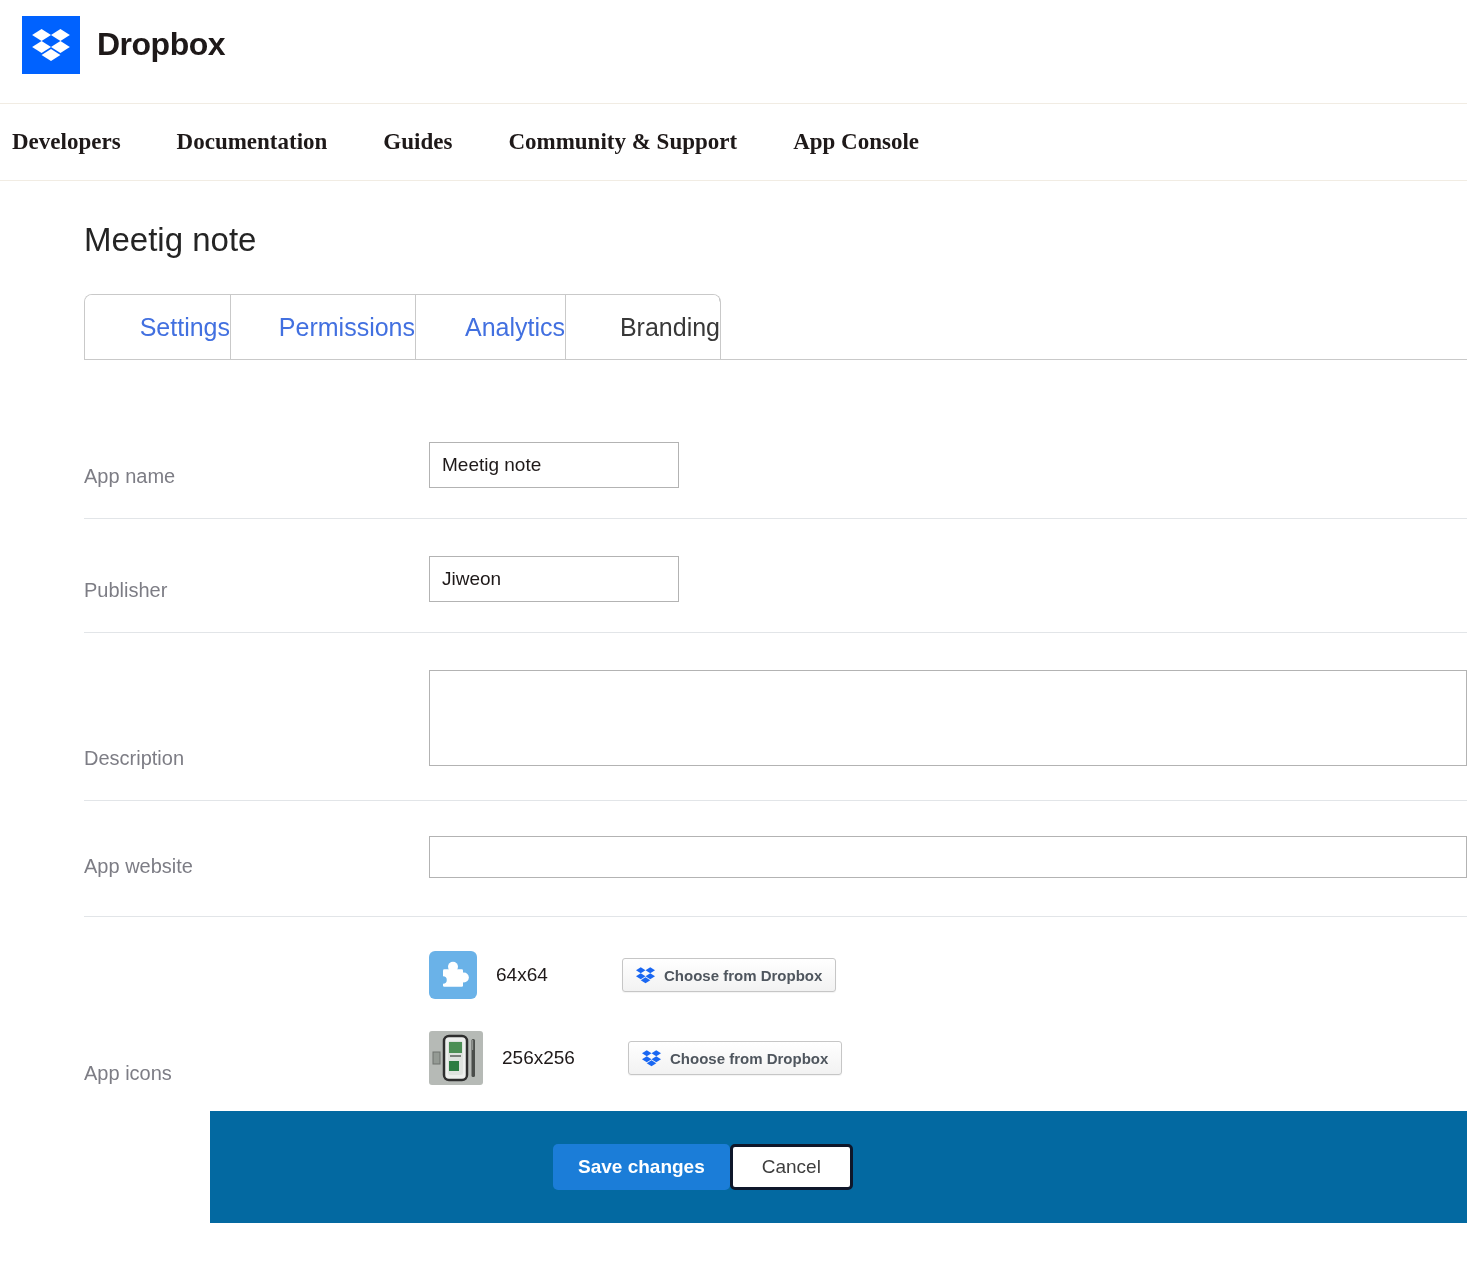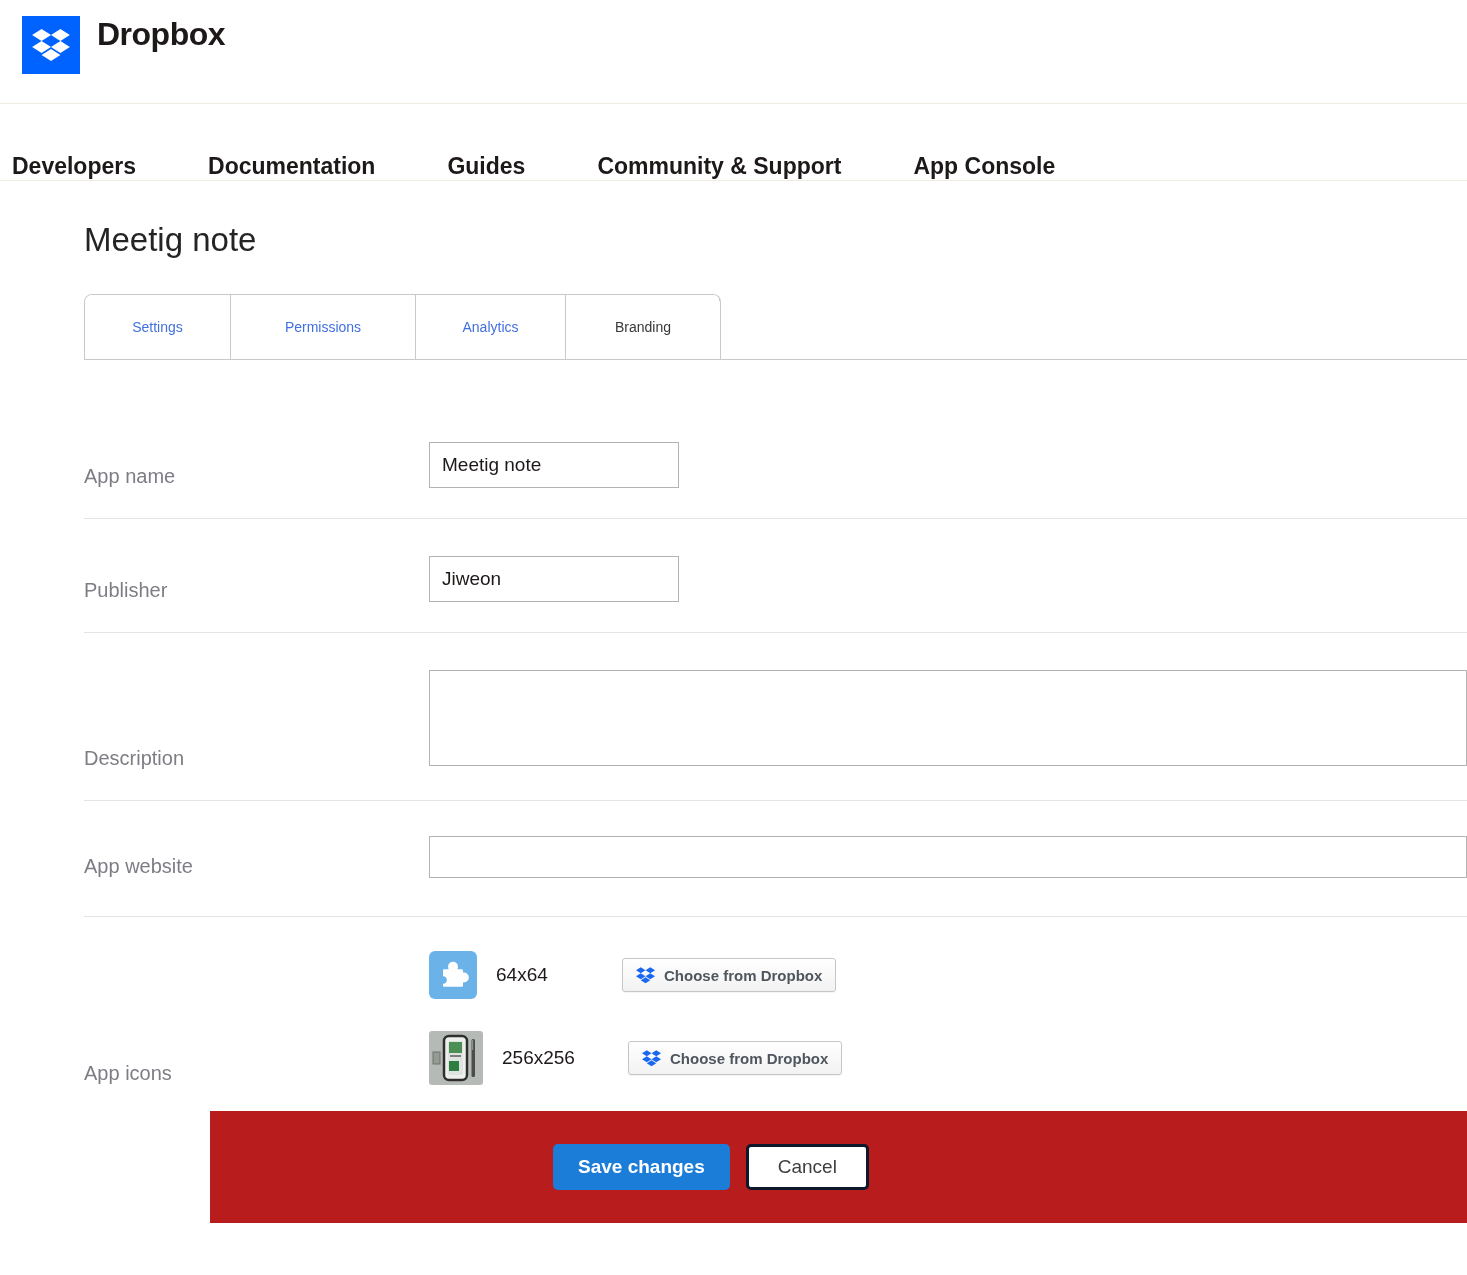--- a/index.html
+++ b/index.html
@@ -4,37 +4,37 @@
 <style>
   * { box-sizing: border-box; margin: 0; padding: 0; }
   html, body { width: 1467px; height: 1275px; background: #ffffff; overflow: hidden; }
   body { font-family: "Liberation Sans", sans-serif; color: #1e1919; }
 
   
   .header { position: relative; height: 103px; background: #fff; }
   .logo-box { position: absolute; left: 22px; top: 16px; width: 58px; height: 58px;
               background: #0062ff; display: flex; align-items: center; justify-content: center; cursor: pointer; }
   .logo-box svg { width: 38px; height: 33px; fill: #ffffff; }
-  .brand-name { position: absolute; left: 97px; top: 16px; font-size: 32px; font-weight: bold;
+  .brand-name { position: absolute; left: 97px; top: 26px; font-size: 32px; font-weight: bold;
                 letter-spacing: -0.5px; color: #1e1919; }
 
   
   .nav { height: 78px; border-top: 1px solid #f1ece3; border-bottom: 1px solid #f1ece3;
-         display: flex; align-items: flex-end; padding-left: 12px; gap: 72px; background: #fff; }
+         display: flex; align-items: center; padding-left: 12px; gap: 56px; background: #fff; font-family: Liberation Serif, serif; }
   .nav-item { font-size: 23px; font-weight: bold; color: #1e1919; cursor: pointer; white-space: nowrap; }
 
   
   .main { margin-left: 84px; }
   .page-title { margin-top: 40px; font-size: 33px; font-weight: normal; color: #242424; }
 
   
   .tabbar { margin-top: 35px; border-bottom: 1px solid #c9c9c9; }
   .tab-group { display: inline-flex; border: 1px solid #c9c9c9; border-bottom: none;
                border-radius: 8px 8px 0 0; overflow: hidden; vertical-align: bottom; }
-  .tab { height: 64px; line-height: 64px; text-align: center; font-size: 14px; color: #4270e0;
+  .tab { height: 64px; line-height: 64px; text-align: right; font-size: 25px; color: #4270e0;
          cursor: pointer; background: #fff; }
   .tab + .tab { border-left: 1px solid #c9c9c9; }
   .tab.t0 { width: 145px; }
   .tab.t1 { width: 185px; }
   .tab.t2 { width: 155px; }
   .tab.t3 { width: 150px; }
   .tab.active { color: #383838; box-shadow: 0 3px 0 0 #3f3f3f; position: relative; z-index: 2; }
 
   
   .form-row { display: flex; align-items: flex-end; border-bottom: 1px solid #e2e5e8;
@@ -60,22 +60,22 @@
   .thumb-256 { width: 54px; height: 54px; border-radius: 3px; overflow: hidden; flex: none; }
   .thumb-256 svg { width: 54px; height: 54px; display: block; }
   .size-label { font-size: 19px; color: #1e1919; margin-left: 19px; width: 126px; }
   .choose-btn { display: inline-flex; align-items: center; gap: 9px; height: 34px; padding: 15px 13px;
                 background: linear-gradient(#ffffff, #f2f2f2); border: 1px solid #c6c6c6; border-radius: 3px;
                 font-family: inherit; font-size: 15px; font-weight: bold; color: #4f565e; cursor: pointer;
                 box-shadow: 0 1px 1px rgba(0,0,0,0.05); }
   .choose-btn svg { width: 19px; height: 17px; fill: #1a67f2; flex: none; }
 
   
-  .footer { margin-left: 210px; height: 112px; background: #b91c1c; display: flex; align-items: center;
-            padding-left: 343px; gap: 16px; }
+  .footer { margin-left: 210px; height: 112px; background: #0369a1; display: flex; align-items: center;
+            padding-left: 343px; }
   .save-btn { height: 46px; padding: 0 25px; background: #1b7dd8; color: #ffffff; border: none;
               border-radius: 5px; font-family: inherit; font-size: 19px; font-weight: bold; cursor: pointer; }
   .cancel-btn { height: 46px; padding: 8px 29px; background: #ffffff; color: #3e3e3e;
                 border: 3px solid #0f172a; border-radius: 5px; font-family: inherit; font-size: 19px; cursor: pointer; }
 </style>
 </head>
 <body>
 
 <div class="header">
   <div class="logo-box">

